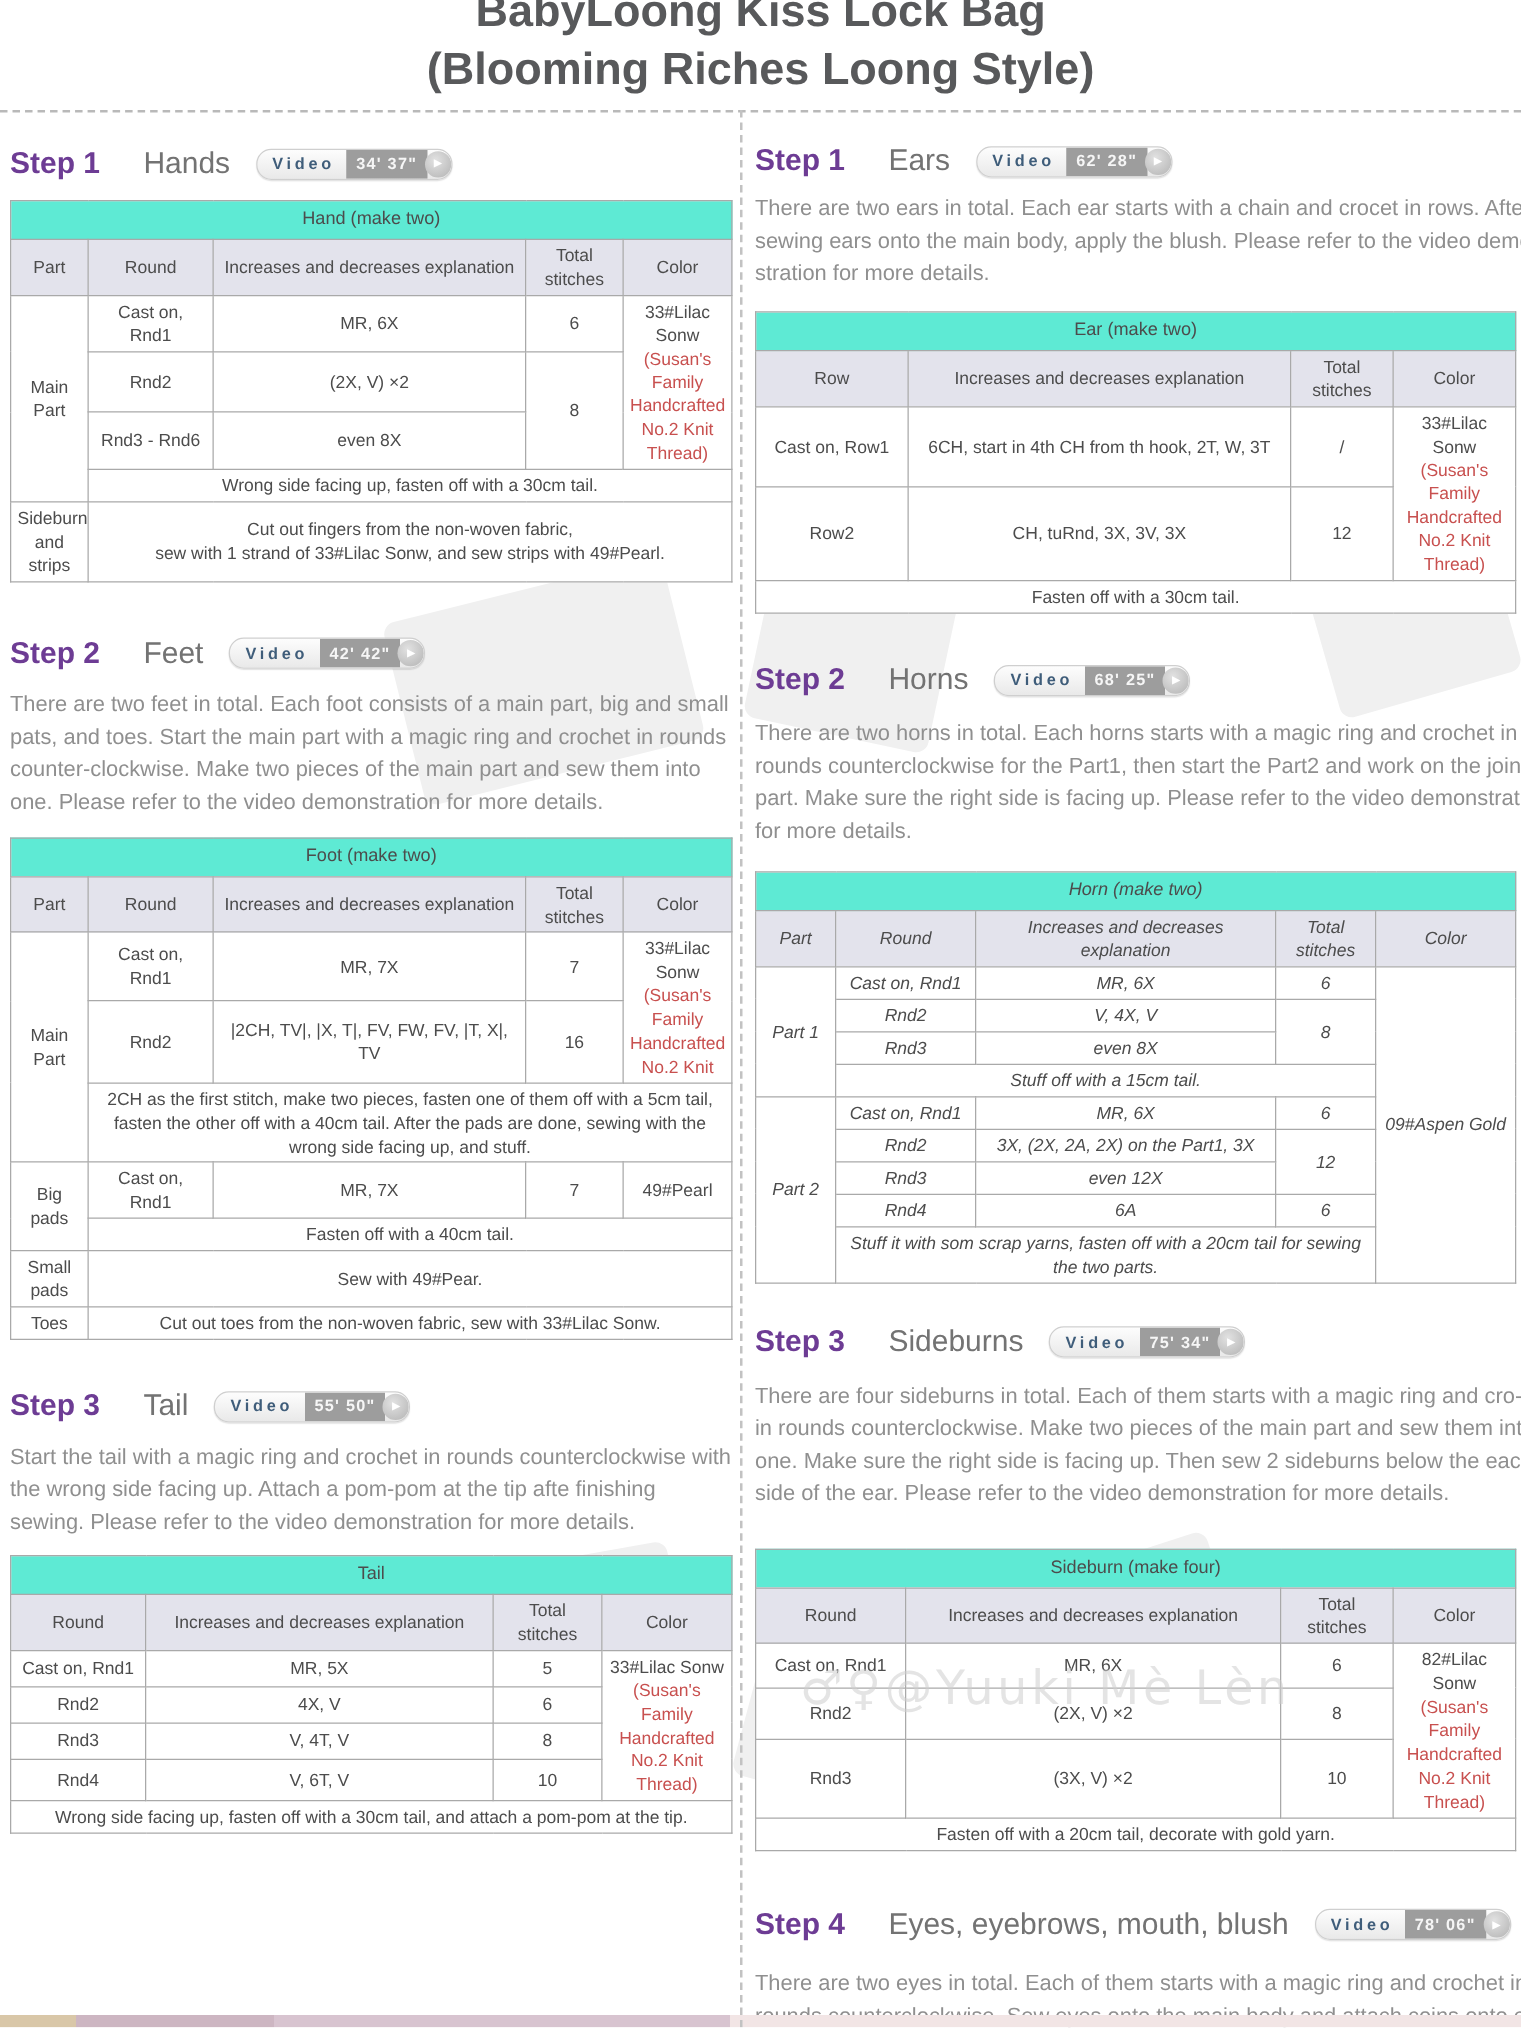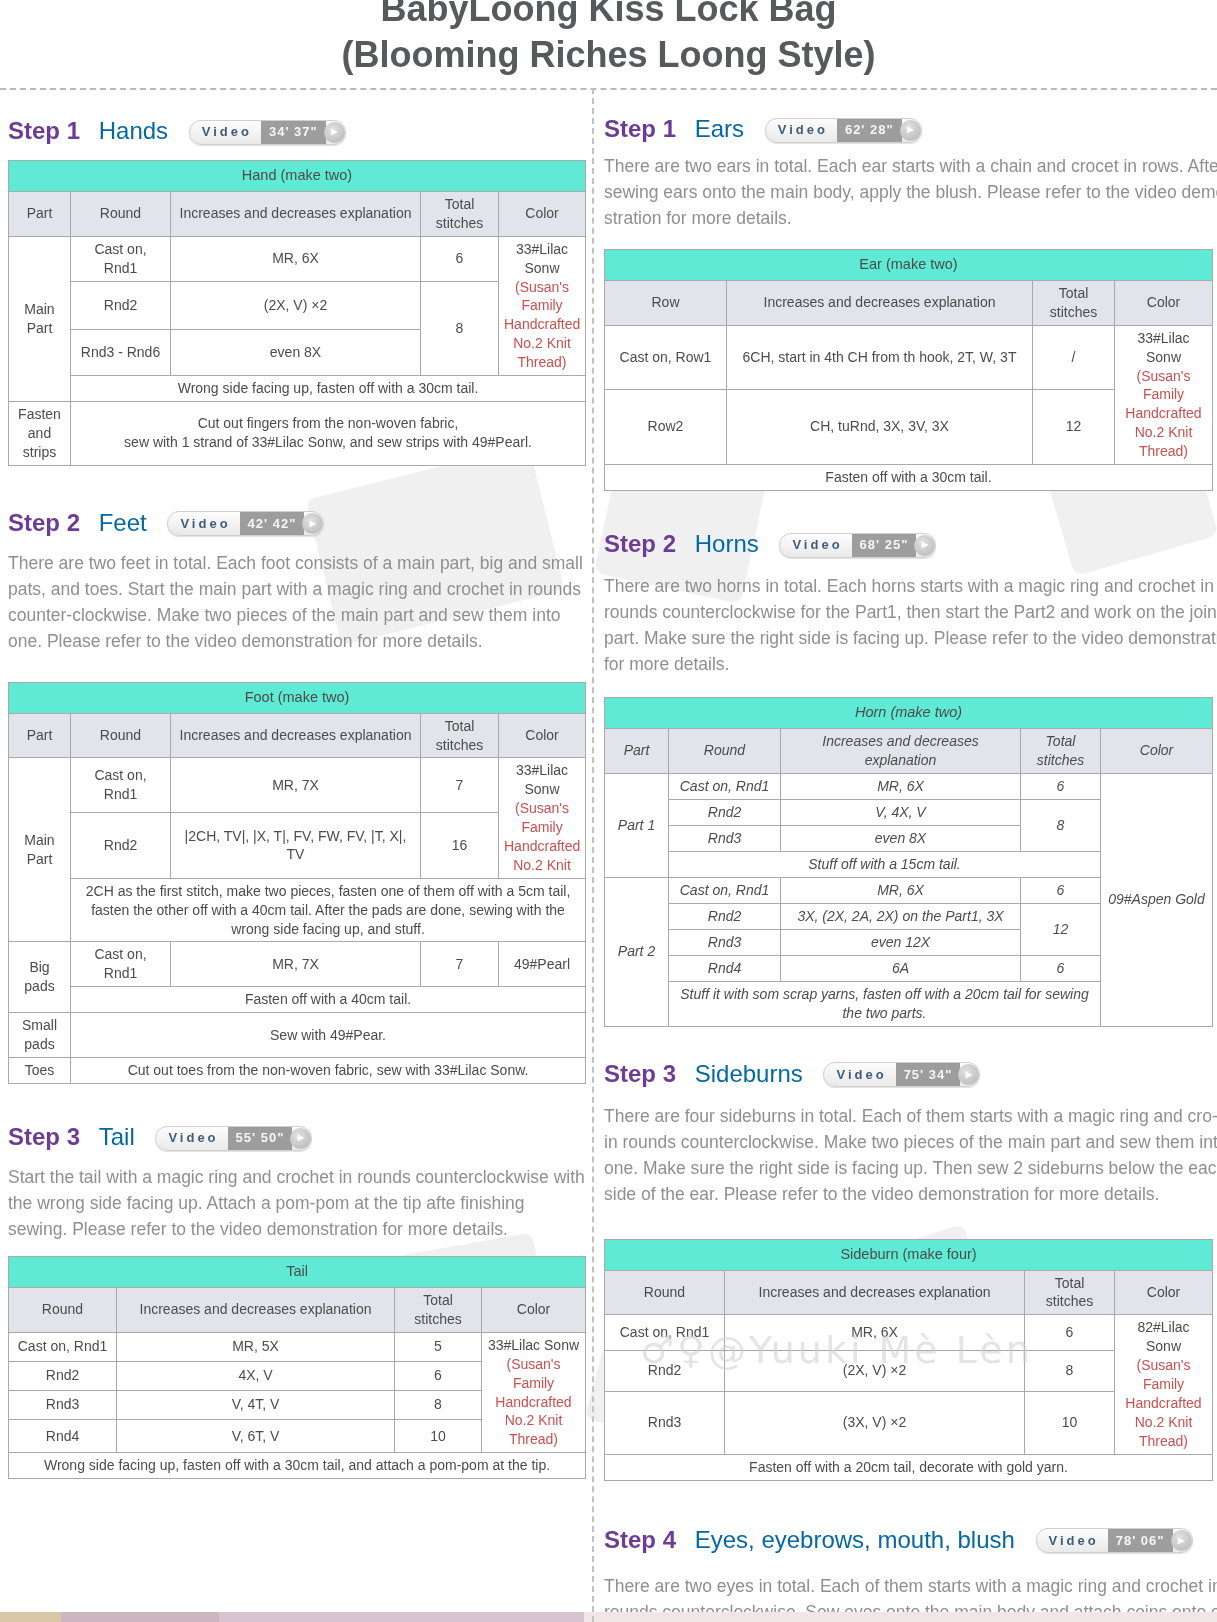--- a/index.html
+++ b/index.html
@@ -14,21 +14,21 @@
   .wm{position:absolute;background:#f0f0f0;border-radius:10px;z-index:0;}
   .wm-author{position:absolute;z-index:4;font-family:"DejaVu Sans",sans-serif;font-size:38px;
              color:rgba(205,205,205,0.55);letter-spacing:3px;white-space:nowrap;}
   
   .col{position:absolute;top:100px;z-index:1;}
   .col-left{left:8px;width:577px;}
   .col-right{left:604px;width:656px;}
   
   .step-h{font-size:24px;line-height:30px;margin:0;white-space:nowrap;}
   .step-label{color:#6d3c94;font-weight:700;}
-  .step-name{color:#0369a1;margin-left:12px;font-weight:400;}
+  .step-name{color:#737373;margin-left:28px;font-weight:400;}
   
   .body-text{font-size:17.5px;line-height:26px;color:#8f8f8f;margin:9px 0 0 0;text-align:left;}
   
   .video-badge{display:inline-flex;align-items:center;height:23px;border:1px solid #cfcfcf;
     border-radius:12px;background:linear-gradient(#fdfdfd,#e9e9e9);overflow:hidden;
     vertical-align:3px;margin-left:14px;box-shadow:0 1px 1px rgba(0,0,0,0.12);}
   .vlabel{padding:0 9px 0 12px;font-weight:700;font-size:13px;letter-spacing:3px;color:#3f5d7a;}
   .vtime{background:#9d9d9d;color:#f6f6f6;font-size:13px;letter-spacing:1px;height:23px;
          display:flex;align-items:center;padding:0 8px;white-space:nowrap;}
   .vplay{width:21px;height:21px;border-radius:50%;margin-left:-2px;
@@ -112,41 +112,41 @@
         <td rowspan="2">8</td>
       </tr>
       <tr class="h46">
         <td>Rnd3 - Rnd6</td>
         <td>even 8X</td>
       </tr>
       <tr class="h26">
             <td colspan="4">Wrong side facing up,  fasten off with a 30cm tail.</td>
           </tr>
       <tr class="h54">
-        <td>Fasten and strips</td>
+        <td>Sideburn and strips</td>
         <td colspan="4">
           <span class="blk">Cut out fingers from the non-woven fabric,</span>
           <span class="blk">sew with 1 strand of 33#Lilac Sonw, and sew strips with 49#Pearl.</span>
         </td>
       </tr>
     </tbody>
       </table>
 
     <h2 class="step-h" style="margin-top:42px;">
       <span class="step-label">Step 2</span>
       <span class="step-name">Feet</span>
       <span class="video-badge">
         <span class="vlabel">Video</span>
         <span class="vtime">42'  42"</span>
         <span class="vplay">▶</span>
       </span>
     </h2>
     <p class="body-text" style="margin-top:12px;">There are two feet in total. Each foot consists of a main part, big and small pats, and toes. Start the main part with a magic ring and crochet in rounds counter-clockwise. Make two pieces of the main part and sew them into one. Please refer to the video demonstration for more details.</p>
 
-    <table style="width:577px;margin-top:28px;">
+    <table style="width:577px;margin-top:16px;">
       <colgroup>
           <col style="width:62px">
           <col style="width:100px">
           <col style="width:250px">
           <col style="width:78px">
           <col style="width:87px">
         </colgroup>
       <tbody>
           <tr class="cap">
             <td colspan="5">Foot (make two)</td>

